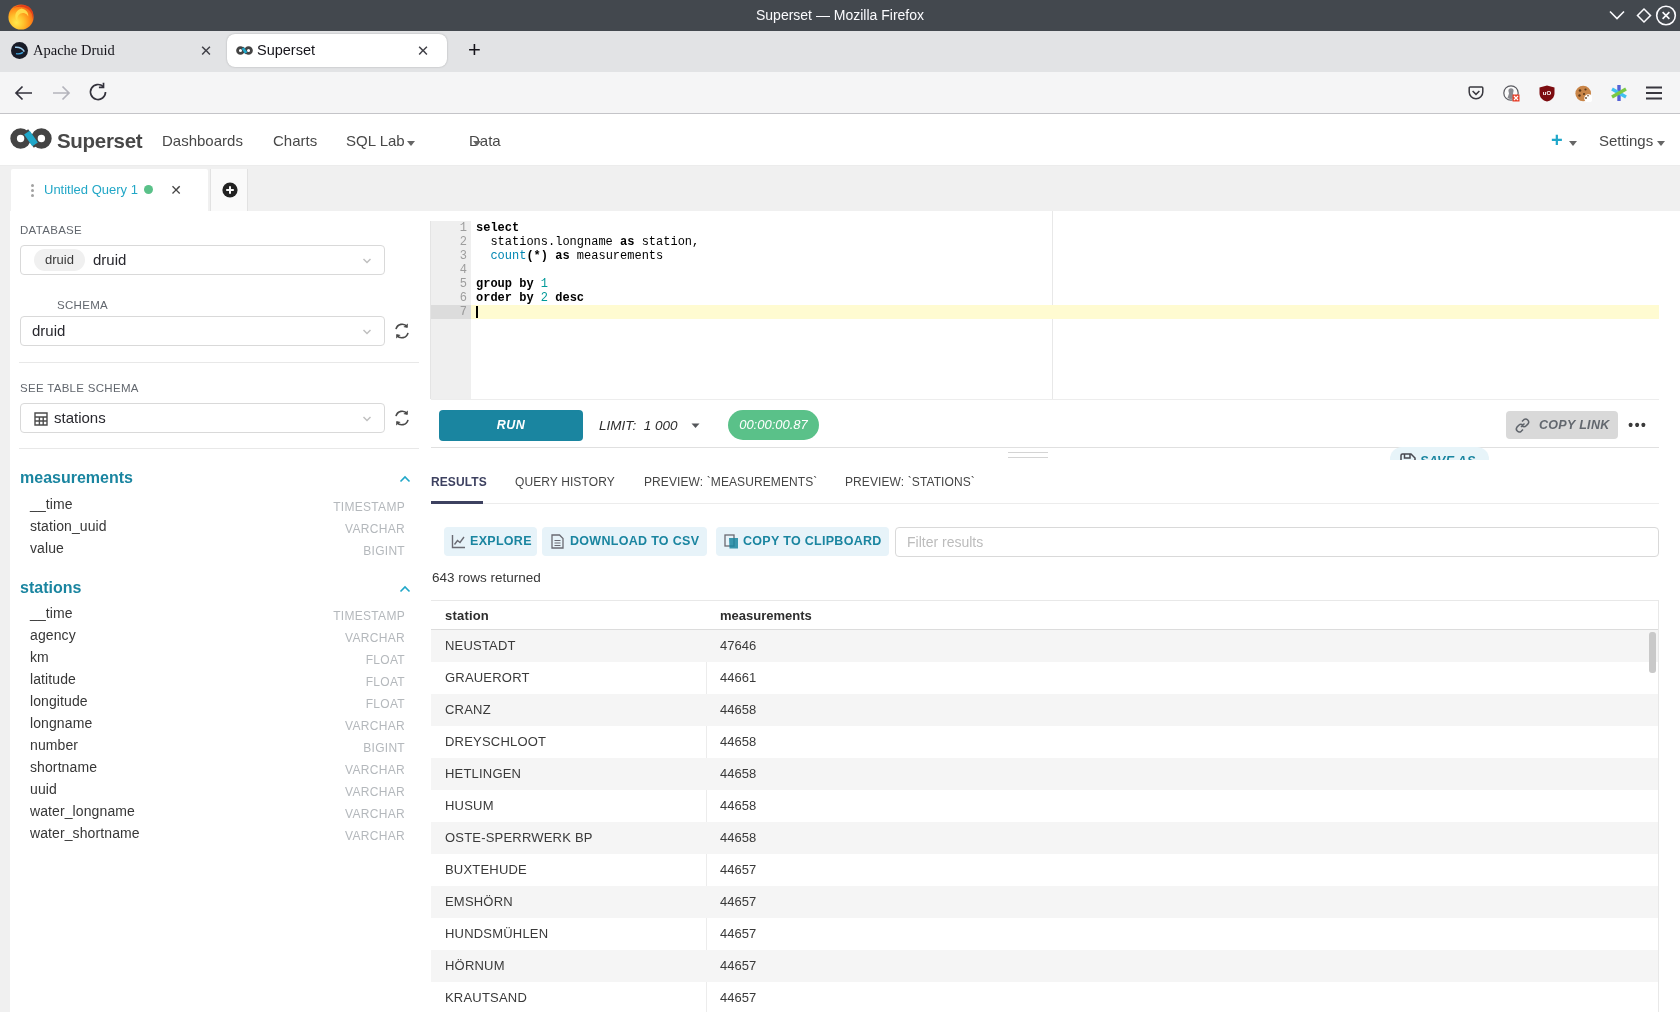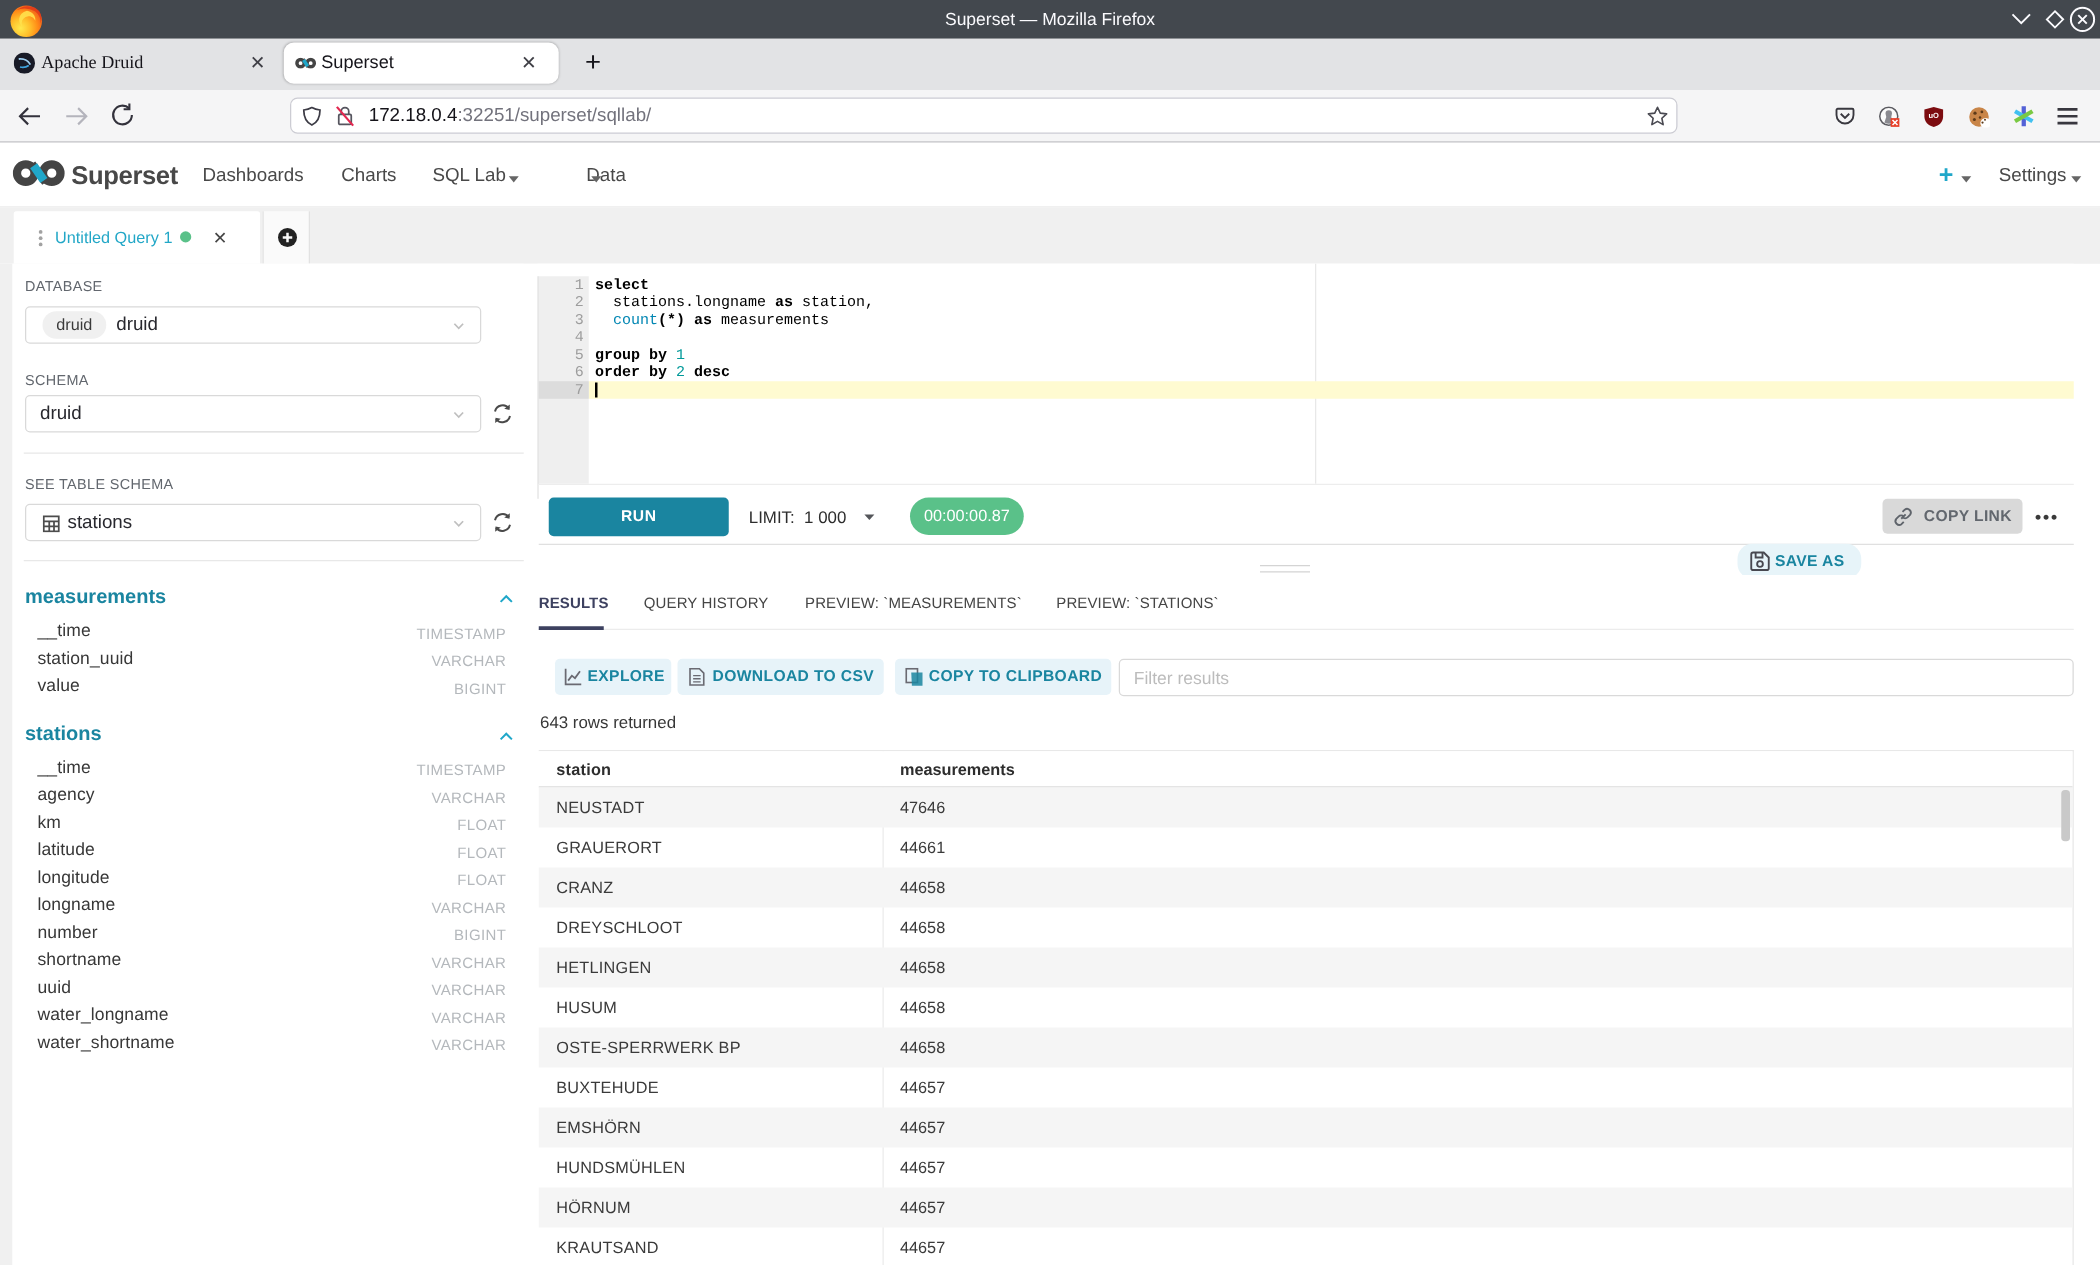--- a/index.html
+++ b/index.html
@@ -61,21 +61,21 @@
   .lnum { position:absolute; left:0; width:37px; text-align:right; height:14px; line-height:14px; font-size:12px; color:#9d9d9d; font-family:"Liberation Mono",monospace; }
   #printmargin { left:622px; top:0px; width:1px; height:188px; background:#e8e8e8; }
   #activeline { left:41px; top:94px; width:1188px; height:14px; background:#fffbd1; }
   #activegutter { left:1px; top:94px; width:40px; height:14px; background:#dcdcdc; }
   .codeline { position:absolute; left:46px; height:14px; line-height:14px; font-size:12px; font-family:"Liberation Mono",monospace; color:#000; white-space:pre; }
   .codeline b { font-weight:bold; }
   .fn { color:#0086b3; }
   .num { color:#009999; }
   #cursor { left:46px; top:95px; width:2px; height:12px; background:#000; }
 
-  #edtoolbar { left:431px; top:176px; width:1228px; height:49px; background:#fff; border-top:1px solid #ededed; border-bottom:1px solid #e0e0e0; }
+  #edtoolbar { left:431px; top:188px; width:1228px; height:49px; background:#fff; border-top:1px solid #ededed; border-bottom:1px solid #e0e0e0;font-style:italic; }
   #runbtn { left:8px; top:10px; width:144px; height:31px; background:#1a85a0; border-radius:4px; color:#fff; font-size:12.5px; font-weight:bold; text-align:center; line-height:31px; letter-spacing:0.5px; }
   #limitlbl { left:168px; top:10px; height:31px; line-height:31px; font-size:13.5px; color:#2d2d2d; }
   #timerbadge { left:297px; top:10px; width:91px; height:30px; background:#5ac189; border-radius:15px; color:#fff; font-size:13px; text-align:center; line-height:30px; }
   #saveasbtn { left:959px; top:11px; width:99px; height:28px; background:#e7f4f9; border-radius:12px;margin-top:36px; }
   #saveasbtn span { position:absolute; left:30px; top:0; line-height:28px; font-size:12.5px; font-weight:bold; color:#1a85a0; letter-spacing:0.3px; }
   #copylinkbtn { left:1075px; top:11px; width:112px; height:28px; background:#d9d9d9; border-radius:4px; }
   #copylinkbtn span { position:absolute; left:33px; top:0; line-height:28px; font-size:12.5px; font-weight:bold; color:#62676e; letter-spacing:0.3px; }
   #dots3 { left:1197px; top:10px; width:28px; height:31px; color:#3a3a3a; font-size:14px; font-weight:bold; letter-spacing:1.5px; line-height:31px; }
   #draghandle { left:1008px; top:241px; width:40px; height:6px; border-top:1px solid #d4d4d4; border-bottom:1px solid #d4d4d4; }
 
@@ -151,34 +151,20 @@
     <svg class="navicon" style="left:13px;top:11px;" width="21" height="20" viewBox="0 0 21 20">
       <path d="M19 10 L3 10 M9.5 3.5 L3 10 L9.5 16.5" fill="none" stroke="#33323c" stroke-width="1.7"></path>
     </svg>
     <svg class="navicon" style="left:51px;top:11px;" width="21" height="20" viewBox="0 0 21 20">
       <path d="M2 10 L18 10 M11.5 3.5 L18 10 L11.5 16.5" fill="none" stroke="#b4b4bc" stroke-width="1.7"></path>
     </svg>
     <svg class="navicon" style="left:88px;top:10px;" width="20" height="20" viewBox="0 0 20 20">
       <path d="M17.5 10 a7.5 7.5 0 1 1 -2.2 -5.3" fill="none" stroke="#33323c" stroke-width="1.7"></path>
       <path d="M15.5 0.8 L15.5 5.4 L10.9 5.4" fill="none" stroke="#33323c" stroke-width="1.7"></path>
     </svg>
-    <div id="urlbar" class="abs">
-      <svg style="position:absolute;left:9px;top:6px;" width="15" height="16" viewBox="0 0 15 16">
-        <path d="M7.5 1 C9.5 2.2 11.5 2.8 14 3 C14 8 13 12.5 7.5 15 C2 12.5 1 8 1 3 C3.5 2.8 5.5 2.2 7.5 1 Z" fill="none" stroke="#3d3c46" stroke-width="1.4"></path>
-      </svg>
-      <svg style="position:absolute;left:35px;top:5px;" width="16" height="18" viewBox="0 0 16 18">
-        <rect x="3" y="7.5" width="10" height="8" rx="1" fill="none" stroke="#55545e" stroke-width="1.4"></rect>
-        <path d="M5 7.5 V5 a3 3 0 0 1 6 0 V7.5" fill="none" stroke="#55545e" stroke-width="1.4"></path>
-        <path d="M1.5 1.5 L14.5 16.5" stroke="#e22850" stroke-width="1.8"></path>
-      </svg>
-      <div id="urltext" class="abs">172.18.0.4<span class="gray">:32251/superset/sqllab/</span></div>
-      <svg style="position:absolute;left:1084px;top:5px;" width="18" height="18" viewBox="0 0 18 18">
-        <path d="M9 1.8 L11.2 6.5 L16.3 7.1 L12.5 10.6 L13.5 15.7 L9 13.1 L4.5 15.7 L5.5 10.6 L1.7 7.1 L6.8 6.5 Z" fill="none" stroke="#4a4a52" stroke-width="1.3" stroke-linejoin="round"></path>
-      </svg>
-    </div>
     <svg class="navicon" style="left:1468px;top:13px;" width="16" height="16" viewBox="0 0 16 16" id="pocketicon">
       <path d="M2.2 2 h11.6 a1 1 0 0 1 1 1 v4 a6.8 6.8 0 0 1 -13.6 0 v-4 a1 1 0 0 1 1 -1 Z" fill="none" stroke="#39383f" stroke-width="1.5"></path>
       <path d="M4.6 6 L8 9.4 L11.4 6" fill="none" stroke="#39383f" stroke-width="1.5"></path>
     </svg>
     <svg class="navicon" style="left:1503px;top:13px;" width="17" height="17" viewBox="0 0 17 17">
       <circle cx="8" cy="8" r="7.2" fill="#fbfbfb" stroke="#5a5a60" stroke-width="1.2"></circle>
       <path d="M8 3.2 a2.6 2.6 0 0 1 2.6 2.6 L10 8.5 L11.5 13 a7.2 7.2 0 0 1 -7 0 L6 8.5 L5.4 5.8 A2.6 2.6 0 0 1 8 3.2 Z" fill="#8a8a90"></path>
       <rect x="9.5" y="9.5" width="7" height="7" fill="#e8402a"></rect>
       <path d="M11 11 L15 15 M15 11 L11 15" stroke="#fff" stroke-width="1.2"></path>
     </svg>
@@ -250,21 +236,21 @@
 
     <div id="leftpanel" class="abs">
       <div class="plabel" style="top:13px;">DATABASE</div>
       <div class="selbox" style="top:34px;">
         <div class="selpill">druid</div>
         <div class="selval" style="left:72px;">druid</div>
         <svg class="selchev" viewBox="0 0 10 10">
             <path d="M1.5 3 L5 6.6 L8.5 3" fill="none" stroke="#bfbfbf" stroke-width="1.4"></path>
           </svg>
       </div>
-      <div class="plabel" style="top:88px;">SCHEMA</div>
+      <div class="plabel" style="top:88px;margin-left:37px;">SCHEMA</div>
       <div class="selbox" style="top:105px;">
         <div class="selval" style="left:11px;">druid</div>
         <svg class="selchev" viewBox="0 0 10 10">
             <path d="M1.5 3 L5 6.6 L8.5 3" fill="none" stroke="#bfbfbf" stroke-width="1.4"></path>
           </svg>
       </div>
       <svg class="refbtn" style="top:111px;" viewBox="0 0 18 18">
         <path d="M3 7.2 A6.3 6.3 0 0 1 14.2 4.8" fill="none" stroke="#4a4a4a" stroke-width="1.6"></path>
         <path d="M14.9 1.6 L14.6 5.9 L10.4 5.0 Z" fill="#4a4a4a"></path>
         <path d="M15 10.8 A6.3 6.3 0 0 1 3.8 13.2" fill="none" stroke="#4a4a4a" stroke-width="1.6"></path>

